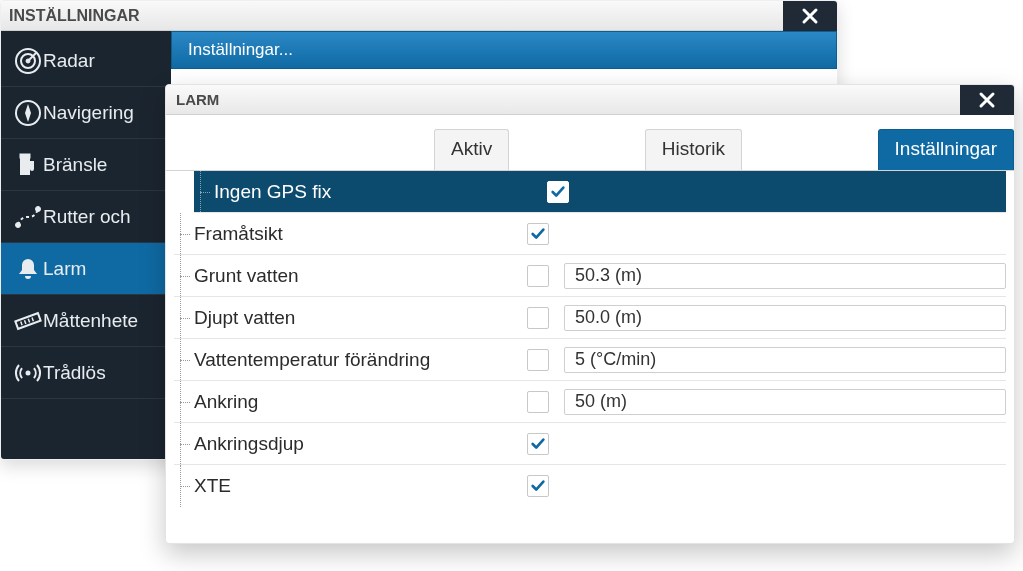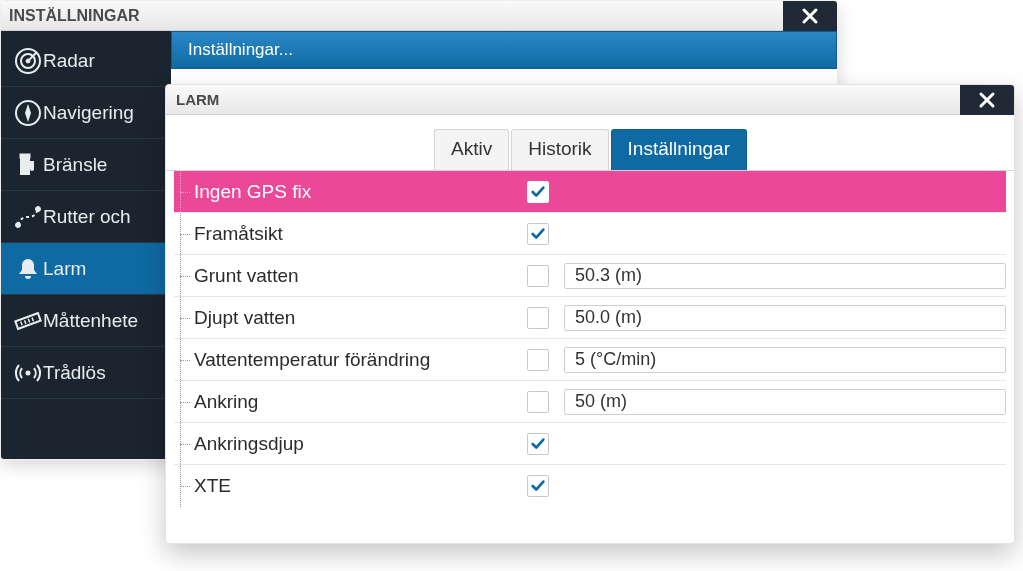--- a/index.html
+++ b/index.html
@@ -117,20 +117,21 @@
     align-items: center;
     justify-content: space-between;
     padding-left: 10px;
   }
   .front-title { font-size: 15px; font-weight: 700; color: #4a4a4a; }
 
   .tabbar {
     display: flex;
     gap: 2px;
     padding: 14px 0 0 268px;
+    justify-content: space-between;
   }
   .tab {
     padding: 8px 16px 10px;
     font-size: 19px;
     color: #333;
     background: #f4f4f4;
     border: 1px solid #d4d4d4;
     border-bottom: none;
     border-radius: 3px 3px 0 0;
     cursor: pointer;
@@ -214,22 +215,23 @@
     border: 1px solid #cfcfcf;
     border-radius: 2px;
     background: #fff;
     font-size: 18px;
     color: #333;
     padding: 0 10px;
     font-family: inherit;
   }
 
   .row.highlight {
-    background: #ec4899;
+    background: #0c4a6e;
     color: #fff;
+    margin-left: 20px;
   }
   .row.highlight .row-label { color:#fff; }
   .row.highlight .row-tree::before,
   .row.highlight .row-tree::after { border-color: rgba(255,255,255,0.5); }
   .row.highlight .checkbox { border-color:#fff; background:#fff; }
   .row.highlight .checkbox.checked { background:#fff; }
 </style>
 </head>
 <body>
 

